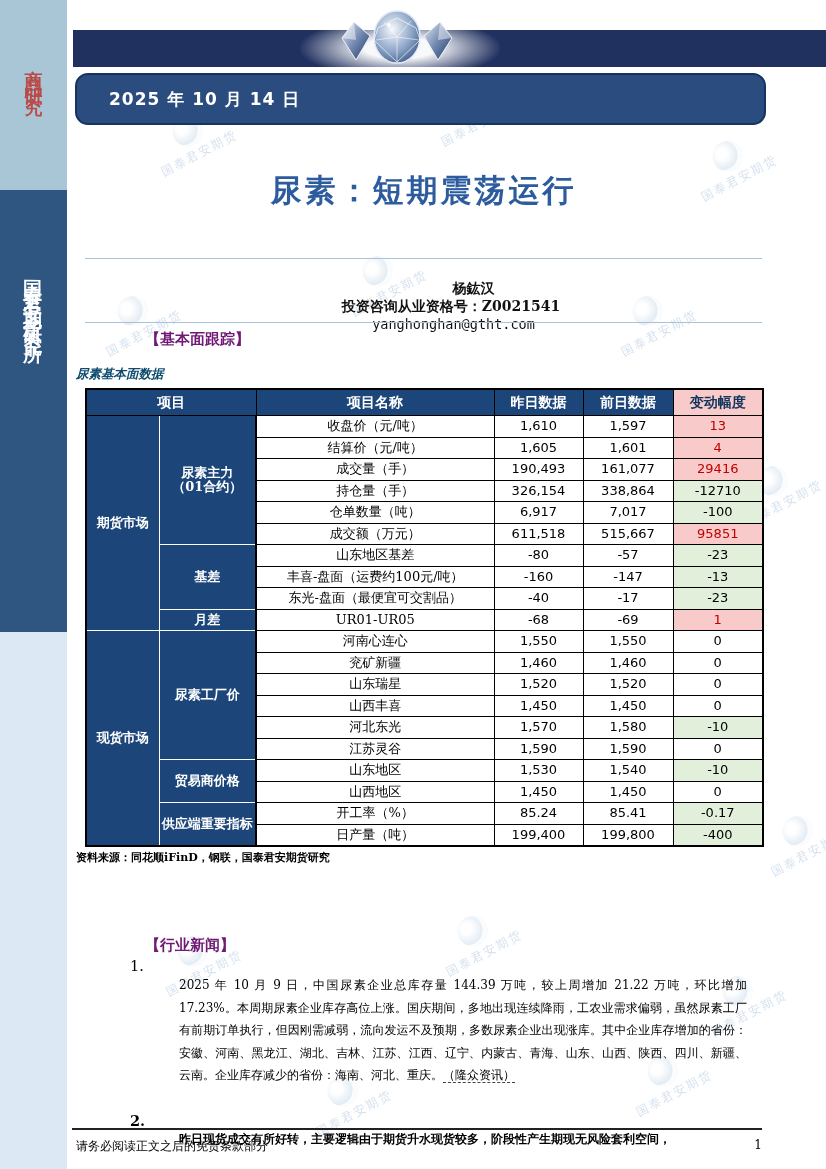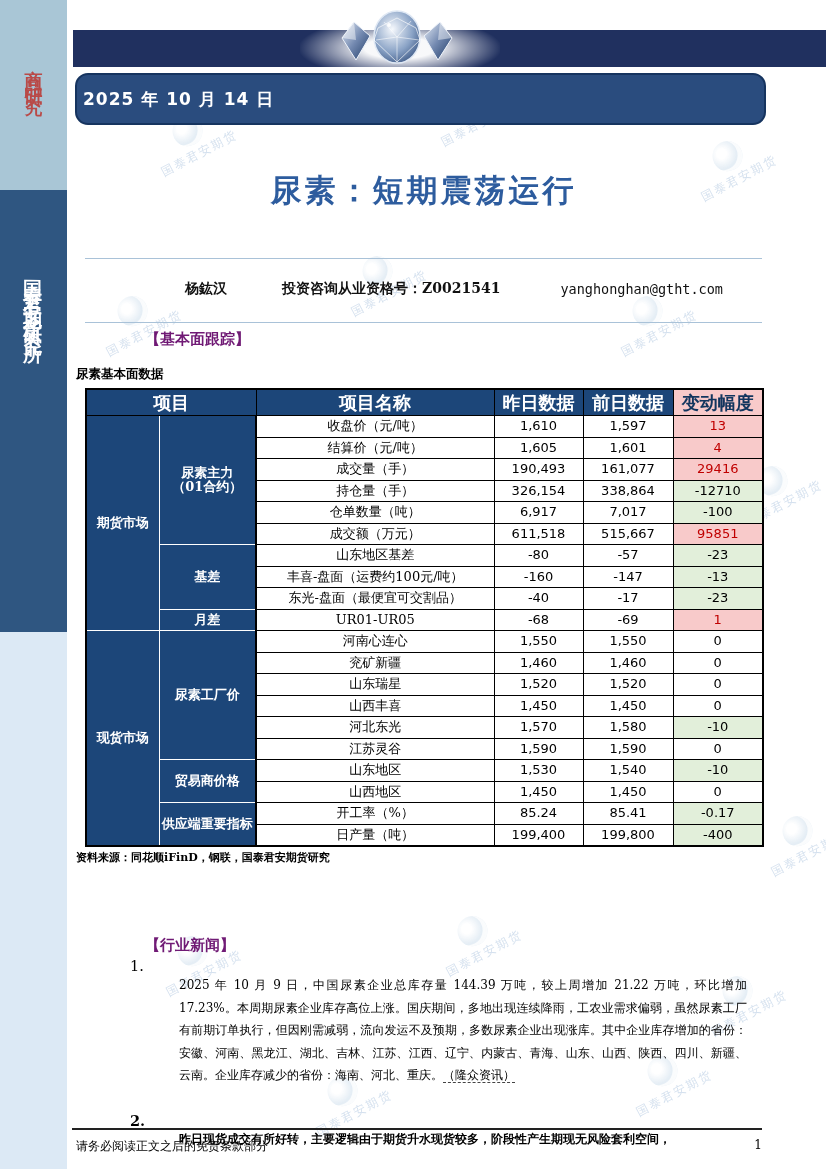--- a/index.html
+++ b/index.html
@@ -25,43 +25,43 @@
 
   
   .band{position:absolute;left:73px;top:30px;width:753px;height:37px;background:var(--band_navy);z-index:1;}
   .band-glow{position:absolute;left:300px;top:18px;width:200px;height:60px;z-index:2;
              background:radial-gradient(ellipse at center, rgba(255,255,255,.97) 25%, rgba(255,255,255,0) 72%);}
   .diamonds{position:absolute;left:332px;top:6px;width:130px;height:60px;z-index:3;}
 
   
   .date-bar{position:absolute;left:75px;top:73px;width:687px;height:48px;background:var(--date_bar);
             border:2px solid #16345f;border-radius:13px;z-index:3;display:flex;align-items:center;}
-  .date-bar span{color:#fff;font-weight:bold;font-size:17px;padding-left:6px;letter-spacing:1px;
+  .date-bar span{color:#fff;font-weight:bold;font-size:17px;padding-left:32px;letter-spacing:1px;
             font-family:"DejaVu Sans","Liberation Sans",sans-serif;}
 
   
   .report-title{position:absolute;left:85px;top:170px;width:677px;text-align:center;z-index:3;
                 font-size:31px;font-weight:bold;color:var(--title_blue);letter-spacing:3px;}
   .rule{position:absolute;left:85px;width:677px;border-top:1px solid #a9c2d8;z-index:3;}
   .rule1{top:258px;} .rule2{top:322px;}
   .author-row{position:absolute;left:85px;top:280px;width:677px;z-index:3;font-size:14px;color:#111;
-              display:flex;align-items:center;}
+              display:flex;align-items:center;flex-direction:column;}
   .author-row .author{margin-left:100px;font-weight:bold;}
   .author-row .qual{margin-left:55px;font-weight:bold;}
   .author-row .email{margin-left:60px;font-family:"DejaVu Sans Mono","Liberation Mono",monospace;font-size:13.5px;}
 
   .section-label{position:absolute;z-index:3;font-weight:bold;font-size:15px;color:#701a75;}
   .sec1{left:145px;top:330px;} .sec2{left:145px;top:936px;}
-  .table-caption{position:absolute;left:76px;top:366px;z-index:3;font-weight:bold;font-size:12.5px;color:#000000;}
+  .table-caption{position:absolute;left:76px;top:366px;z-index:3;font-weight:bold;font-size:12.5px;color:#0c4a6e;font-style:italic;}
 
   
   .tbl-wrap{position:absolute;left:85px;top:388px;z-index:3;}
   table.data{border-collapse:collapse;table-layout:fixed;width:677px;border:2px solid #000;}
   table.data th,table.data td{padding:0 2px;text-align:center;vertical-align:middle;overflow:hidden;}
-  table.data th{height:25px;font-size:18px;font-weight:bold;}
+  table.data th{height:25px;font-size:14px;font-weight:bold;}
   table.data td{height:20.5px;font-size:13px;line-height:1.05;}
   .th-navy{background:var(--accent_navy);color:#fff;border:1px solid #000;}
   .th-chg{background:var(--up_bg);color:#12355e;border:1px solid #000;}
   td.cell-group{background:var(--accent_navy);color:#fff;border:1.5px solid #fff;font-weight:bold;
                 white-space:pre-line;font-size:13px;}
   td.market-cell{border-left:2px solid #000;}
   td.name-cell{background:#fff;border:1px solid #000;border-left:2px solid #000;}
   td.num-cell{background:#fff;border:1px solid #000;font-family:"DejaVu Sans","Liberation Sans",sans-serif;font-size:13px;}
   td.chg-up{background:var(--up_bg);color:var(--up_text);border:1px solid #000;font-family:"DejaVu Sans","Liberation Sans",sans-serif;margin-top:24px;}
   td.chg-down{background:var(--down_bg);color:#000;border:1px solid #000;font-family:"DejaVu Sans","Liberation Sans",sans-serif;}

